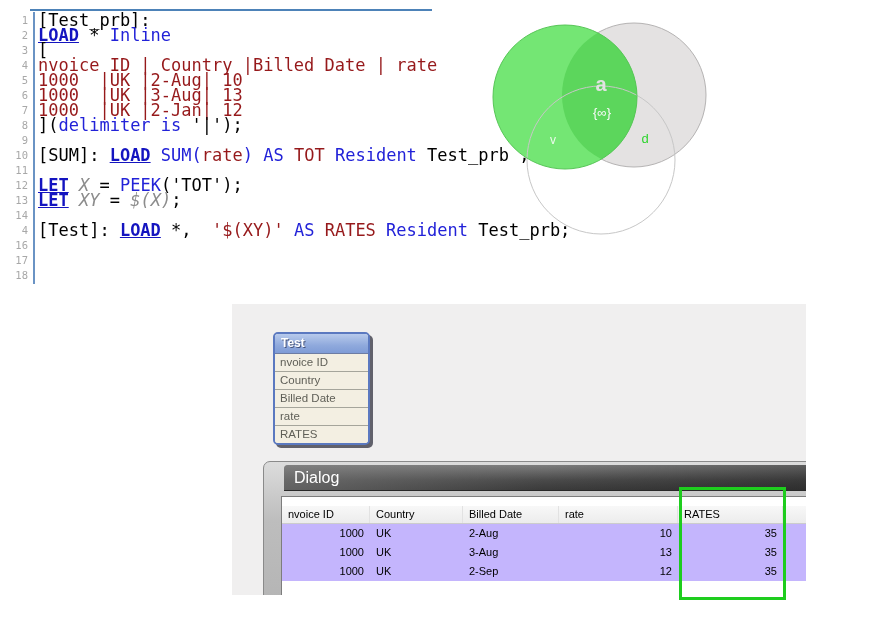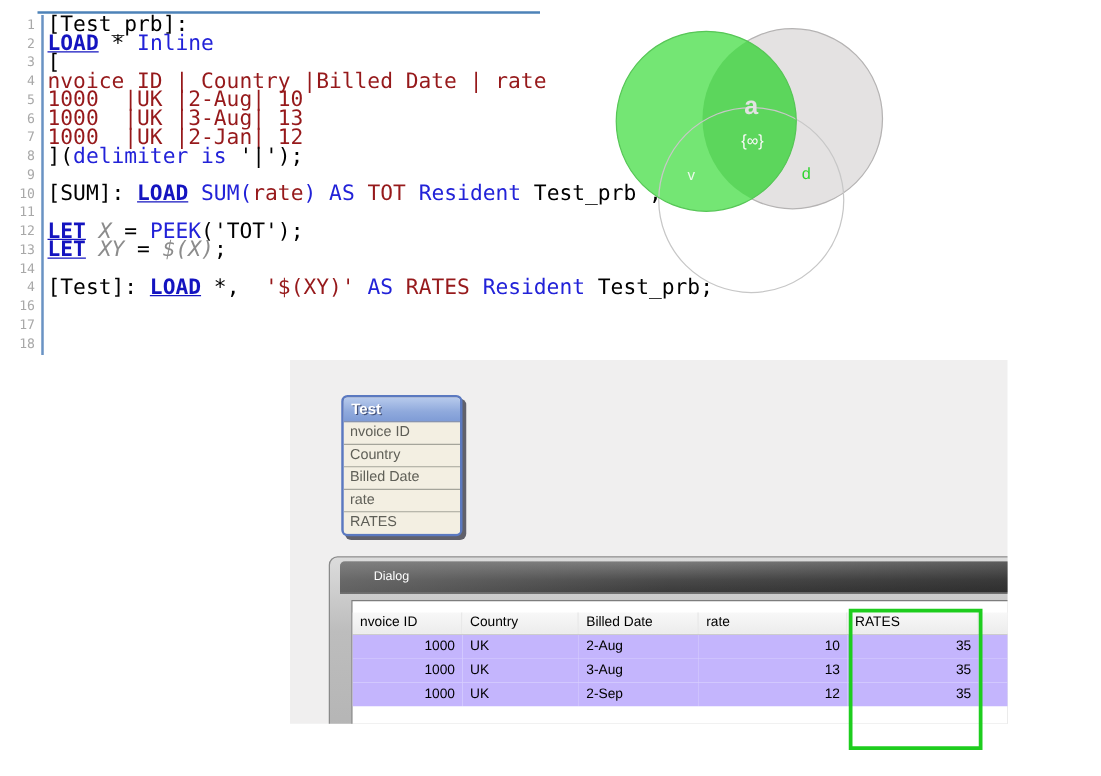--- a/index.html
+++ b/index.html
@@ -25,21 +25,21 @@
   .seg-p{color:#000000;}
   .seg-k{color:#2222d8;}
   .seg-kb{color:#1414c0;font-weight:bold;text-decoration:underline;}
   .seg-d{color:#96191b;}
   .seg-v{color:#8c8c8c;font-style:italic;}
   
   .venn{position:absolute;left:470px;top:8px;width:250px;height:235px;}
   .venn text{font-family:"Liberation Sans",sans-serif;}
   
   .panel{
-    position:absolute;left:232px;top:288px;width:574px;height:291px;
+    position:absolute;left:232px;top:304px;width:574px;height:291px;
     background:#f0efef;overflow:hidden;
   }
   
   .widget{
     position:absolute;left:41px;top:28px;width:97px;height:113px;
     border:2px solid #5b79c0;border-radius:5px;background:#f3efe2;
     box-shadow:3px 3px 0 #61616b;overflow:hidden;box-sizing:border-box;
   }
   .widget-header{
     height:19px;line-height:19px;padding-left:6px;
@@ -55,26 +55,26 @@
   }
   .field-row:last-child{border-bottom:none;}
   
   .dialog{
     position:absolute;left:31px;top:157px;width:600px;height:170px;
     border:1px solid #8a8a8a;border-radius:7px 0 0 0;
     background:linear-gradient(to bottom,#dcdcdc,#bdbdbd 35%,#b2b2b2);
     box-sizing:border-box;
   }
   .dialog-titlebar{
-    margin:3px 0 0 8px;height:25px;line-height:25px;border-radius:4px 0 0 0;
+    margin:3px 0 0 20px;height:25px;line-height:25px;border-radius:4px 0 0 0;
     background:
       linear-gradient(to right,rgba(130,130,130,.55),rgba(40,40,40,0) 45%,rgba(15,15,15,.35)),
       linear-gradient(to bottom,#7d7d7d,#4a4a4a 60%,#3a3a3a);
     border-bottom:1px solid #2a2a2a;
-    color:#ffffff;font-size:10px;padding-left:27px;
+    color:#ffffff;font-size:16px;padding-left:10px;
   }
   .dialog-content{
     margin:5px 0 0 17px;height:99px;
     border:1px solid #7d7d7d;background:#ffffff;
     overflow:hidden;box-sizing:content-box;
   }
   .dtable{padding-top:9px;}
   .dtable-header{display:flex;border-bottom:1px solid #cccccc;}
   .th{
     height:17px;line-height:17px;padding:0 6px;box-sizing:border-box;

